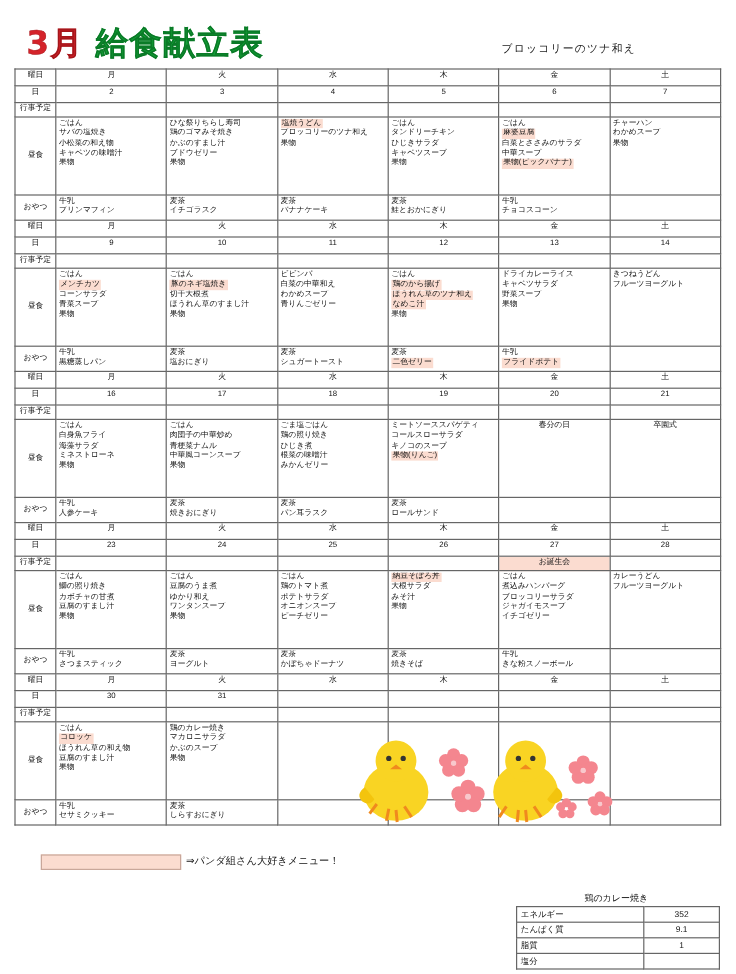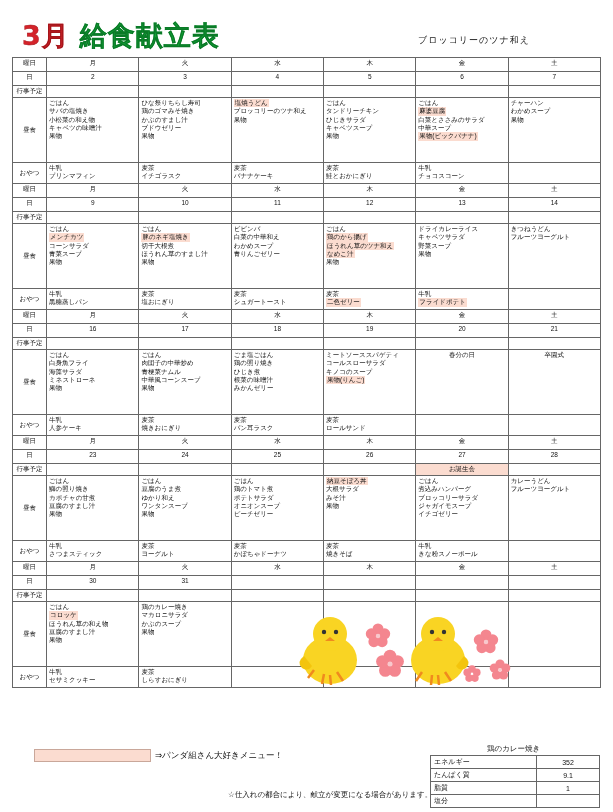--- a/index.html
+++ b/index.html
@@ -57,22 +57,22 @@
   .cellline{white-space:nowrap;overflow:hidden;}
   .hl{background:#fbdcd0;display:inline-block;padding:0 1px;}
   .ev-red{color:#d42a2a;text-align:center;font-size:8px;padding-top:22px;}
   .evtag{background:#fbdcd0;text-align:center;font-size:6.5px;}
 
   
   .illus{position:absolute;left:290px;top:612px;width:230px;height:78px;}
 
   
   .legend{
-    position:absolute;left:34px;top:749px;
-    display:flex;align-items:center;
+    position:absolute;left:34px;top:712px;
+    display:flex;
   }
   .legend .sw{width:115px;height:11px;background:#fbdcd0;border:1px solid #c9a79a;}
   .legend .lbl{margin-left:4px;font-size:8.5px;}
   .logo{
     position:absolute;left:248px;top:755px;
     width:68px;height:30px;
   }
   .note{
     position:absolute;left:228px;top:790px;
     font-size:7.5px;
@@ -600,21 +600,20 @@
       </g>
     </svg>
   </div>
 
   <div class="legend">
     <div class="sw"></div>
     <div class="lbl">⇒パンダ組さん大好きメニュー！</div>
   </div>
 
 
-  <div class="note">☆仕入れの都合により、献立が変更になる場合があります。</div>
 
   <div class="nuttitle">鶏のカレー焼き</div>
   <table class="nut">
     <tbody id="nut-body">
         <tr>
           <td>エネルギー</td>
           <td class="v">352</td>
         </tr>
         <tr>
           <td>たんぱく質</td>

